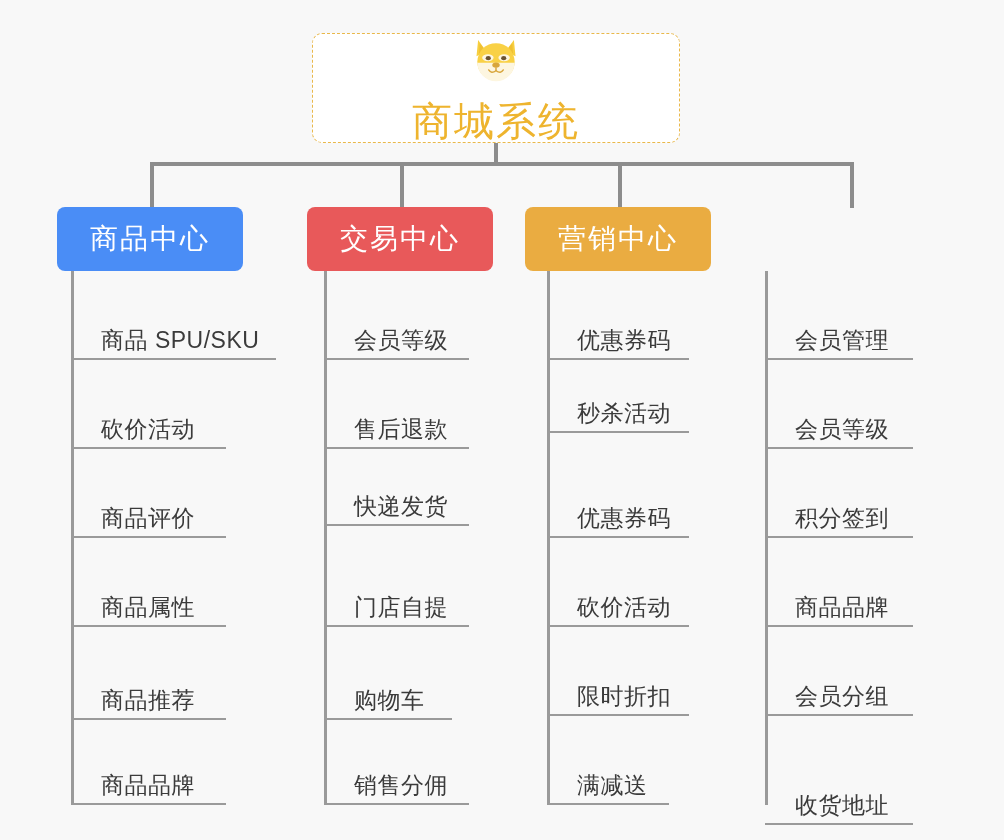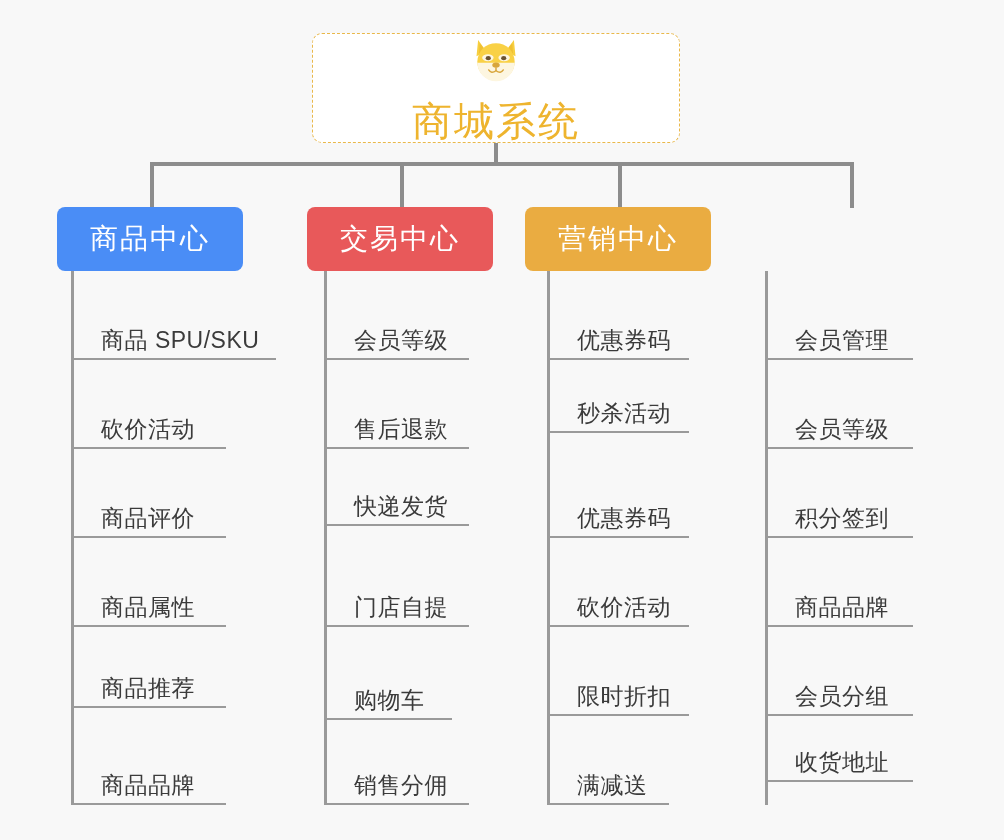--- a/index.html
+++ b/index.html
@@ -157,21 +157,21 @@
       </div>
     <div class="leaf-item" style="top:89px;width:155px">
         <span class="leaf-label">砍价活动</span>
       </div>
     <div class="leaf-item" style="top:178px;width:155px">
         <span class="leaf-label">商品评价</span>
       </div>
     <div class="leaf-item" style="top:267px;width:155px">
         <span class="leaf-label">商品属性</span>
       </div>
-    <div class="leaf-item" style="top:348px;width:155px">
+    <div class="leaf-item" style="top:360px;width:155px">
         <span class="leaf-label">商品推荐</span>
       </div>
     <div class="leaf-item" style="top:445px;width:155px">
         <span class="leaf-label">商品品牌</span>
       </div>
   </div>
 
   <div class="leaf-col" style="left:324px">
     <div class="leaf-spine" style="height:534px"></div>
     <div class="leaf-item" style="top:0px;width:145px">
@@ -226,18 +226,18 @@
       </div>
     <div class="leaf-item" style="top:178px;width:148px">
         <span class="leaf-label">积分签到</span>
       </div>
     <div class="leaf-item" style="top:267px;width:148px">
         <span class="leaf-label">商品品牌</span>
       </div>
     <div class="leaf-item" style="top:356px;width:148px">
         <span class="leaf-label">会员分组</span>
       </div>
-    <div class="leaf-item" style="top:422px;width:148px">
+    <div class="leaf-item" style="top:465px;width:148px">
         <span class="leaf-label">收货地址</span>
       </div>
   </div>
 
 </div>
 
 </body></html>

